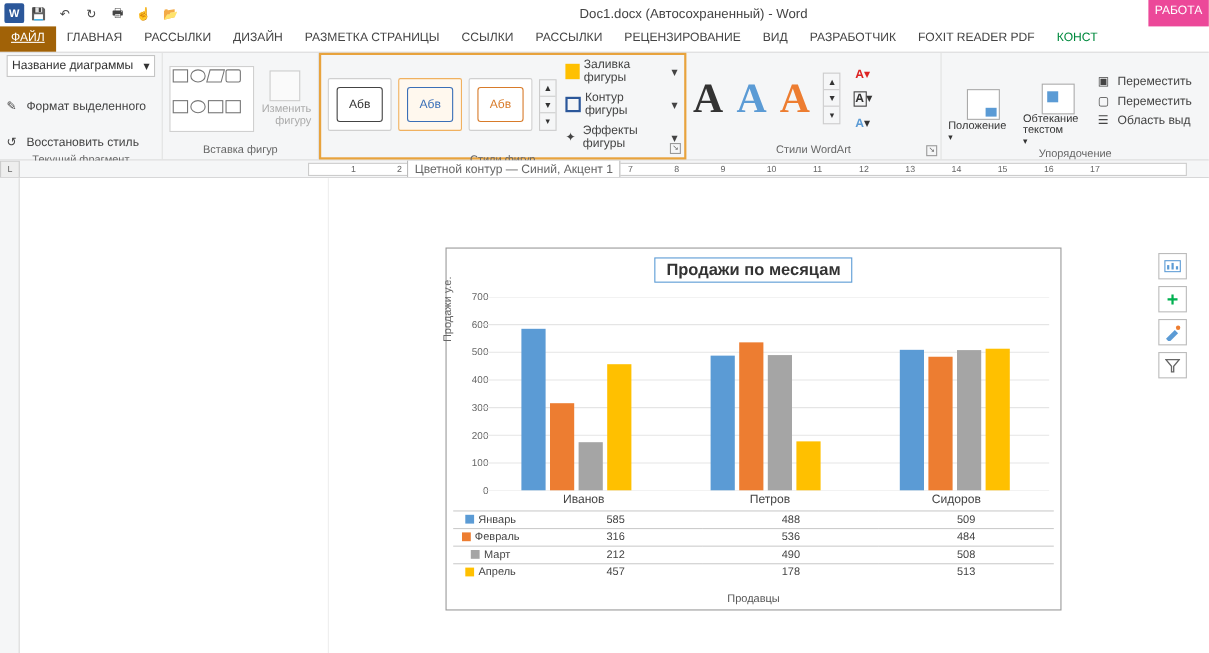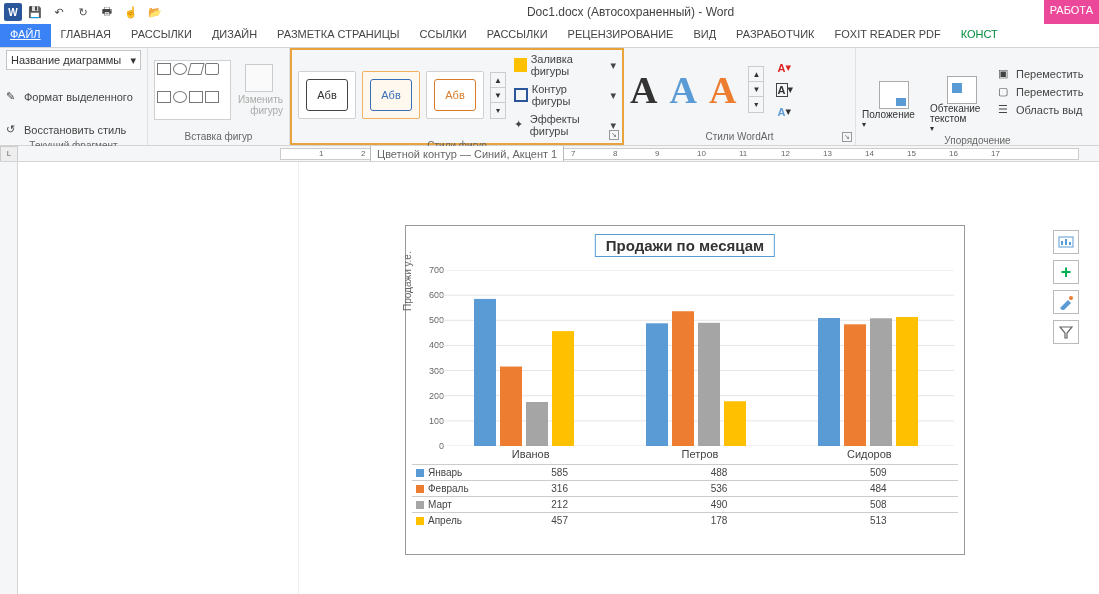--- a/index.html
+++ b/index.html
@@ -9,21 +9,21 @@
 .titlebar { height: 24px; background: #fff; display: flex; align-items: center; padding: 0 4px; }
 .qat { display: flex; align-items: center; gap: 2px; }
 .qat-btn { width: 22px; height: 22px; display: flex; align-items: center; justify-content: center; color: #444; cursor: pointer; }
 .word-logo { width: 18px; height: 18px; background: #2b579a; color: #fff; font-weight: bold; font-size: 10px; display: flex; align-items: center; justify-content: center; border-radius: 2px; }
 .title-text { flex: 1; text-align: center; font-size: 12px; color: #444; }
 .contextual-tab { position: absolute; right: 0; top: 0; height: 24px; background: #ec4899; color: #fff; font-size: 11px; padding: 4px 6px; }
 
 
 .tabs { height: 24px; background: #fff; display: flex; align-items: stretch; border-bottom: 1px solid #d4d4d4; }
 .tab { padding: 4px 10px; font-size: 11px; color: #444; cursor: pointer; }
-.tab.file { background: #3b82f6; color: #fff; text-decoration: underline; }
+.tab.file { background: #a16207; color: #fff; text-decoration: underline; }
 .tab.contextual { color: #008a3e; }
 
 
 .ribbon { height: 98px; background: #f5f6f7; display: flex; border-bottom: 1px solid #d4d4d4; }
 .group { border-right: 1px solid #e1e1e1; padding: 2px 6px 0; display: flex; flex-direction: column; position: relative; }
 .group-body { flex: 1; display: flex; align-items: center; gap: 4px; }
 .group-label { text-align: center; font-size: 10px; color: #666; padding: 2px 0 3px; }
 .dialog-launcher { position: absolute; right: 3px; bottom: 3px; width: 10px; height: 10px; border: 1px solid #999; font-size: 7px; text-align: center; line-height: 7px; color: #666; cursor: pointer; }
 
 
@@ -74,21 +74,21 @@
 
 .chart-box { position: absolute; left: 405px; top: 225px; width: 560px; height: 330px; border: 1px solid #999; background: #fff; }
 .chart-title { position: absolute; left: 50%; top: 8px; transform: translateX(-50%); border: 1px solid #5b9bd5; padding: 2px 10px; font-size: 15px; font-weight: bold; }
 .plot { position: absolute; left: 32px; top: 44px; width: 516px; height: 176px; }
 .yaxis { position: absolute; left: 12px; top: 44px; width: 28px; height: 176px; font-size: 9px; color: #666; }
 .ylabel { position: absolute; left: -4px; top: 85px; transform: rotate(-90deg); transform-origin: left top; font-size: 10px; color: #666; white-space: nowrap; }
 .xaxis { position: absolute; left: 40px; top: 222px; width: 508px; display: flex; }
 .xaxis div { flex: 1; text-align: center; font-size: 11px; color: #444; }
 .datatable { position: absolute; left: 6px; top: 238px; width: 546px; border-collapse: collapse; font-size: 10px; color: #444; }
 .datatable td { border-top: 1px solid #ccc; padding: 2px 4px; text-align: center; }
-.datatable td:first-child { text-align: left; width: 68px; }
+.datatable td:first-child { text-align: center; width: 68px; }
 .legend-sq { display: inline-block; width: 8px; height: 8px; margin-right: 4px; vertical-align: middle; }
 .xlabel-b { position: absolute; left: 0; bottom: 4px; width: 100%; text-align: center; font-size: 10px; color: #555; }
 
 
 .side-btns { position: absolute; right: 20px; top: 230px; display: flex; flex-direction: column; gap: 6px; }
 .side-btns .sb { width: 26px; height: 24px; border: 1px solid #bbb; background: #fff; display: flex; align-items: center; justify-content: center; cursor: pointer; }
 </style>
 </head>
 <body>
 
@@ -350,20 +350,21 @@
           <td>508</td>
         </tr>
         <tr>
           <td><span class="legend-sq" style="background:#ffc000"></span>Апрель</td>
           <td>457</td>
           <td>178</td>
           <td>513</td>
         </tr>
       </tbody>
     </table>
+  <div class="xlabel-b">Продавцы</div>
 </div>
 
 <div class="side-btns">
   <div class="sb">
       <svg width="16" height="12">
         <rect x="1" y="1" width="14" height="10" fill="none" stroke="#5b9bd5"></rect>
         <rect x="3" y="5" width="2" height="4" fill="#5b9bd5"></rect>
         <rect x="7" y="3" width="2" height="6" fill="#5b9bd5"></rect>
         <rect x="11" y="6" width="2" height="3" fill="#5b9bd5"></rect>
       </svg>

